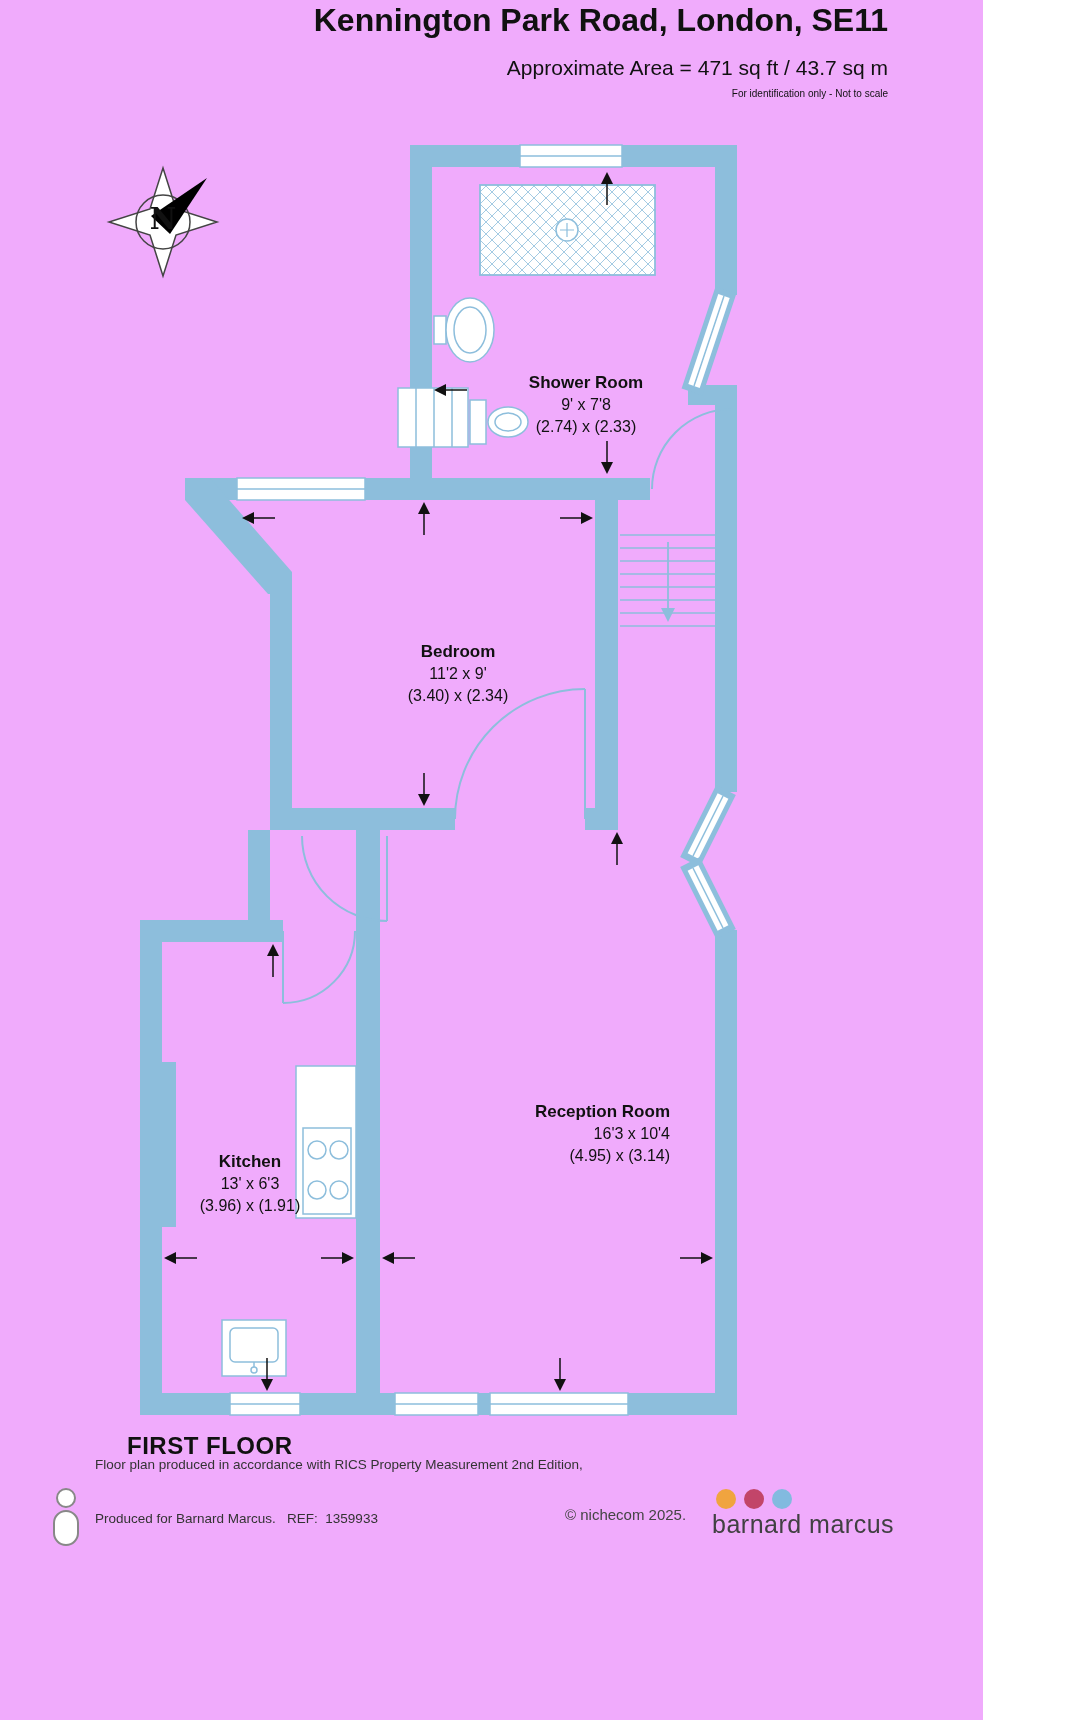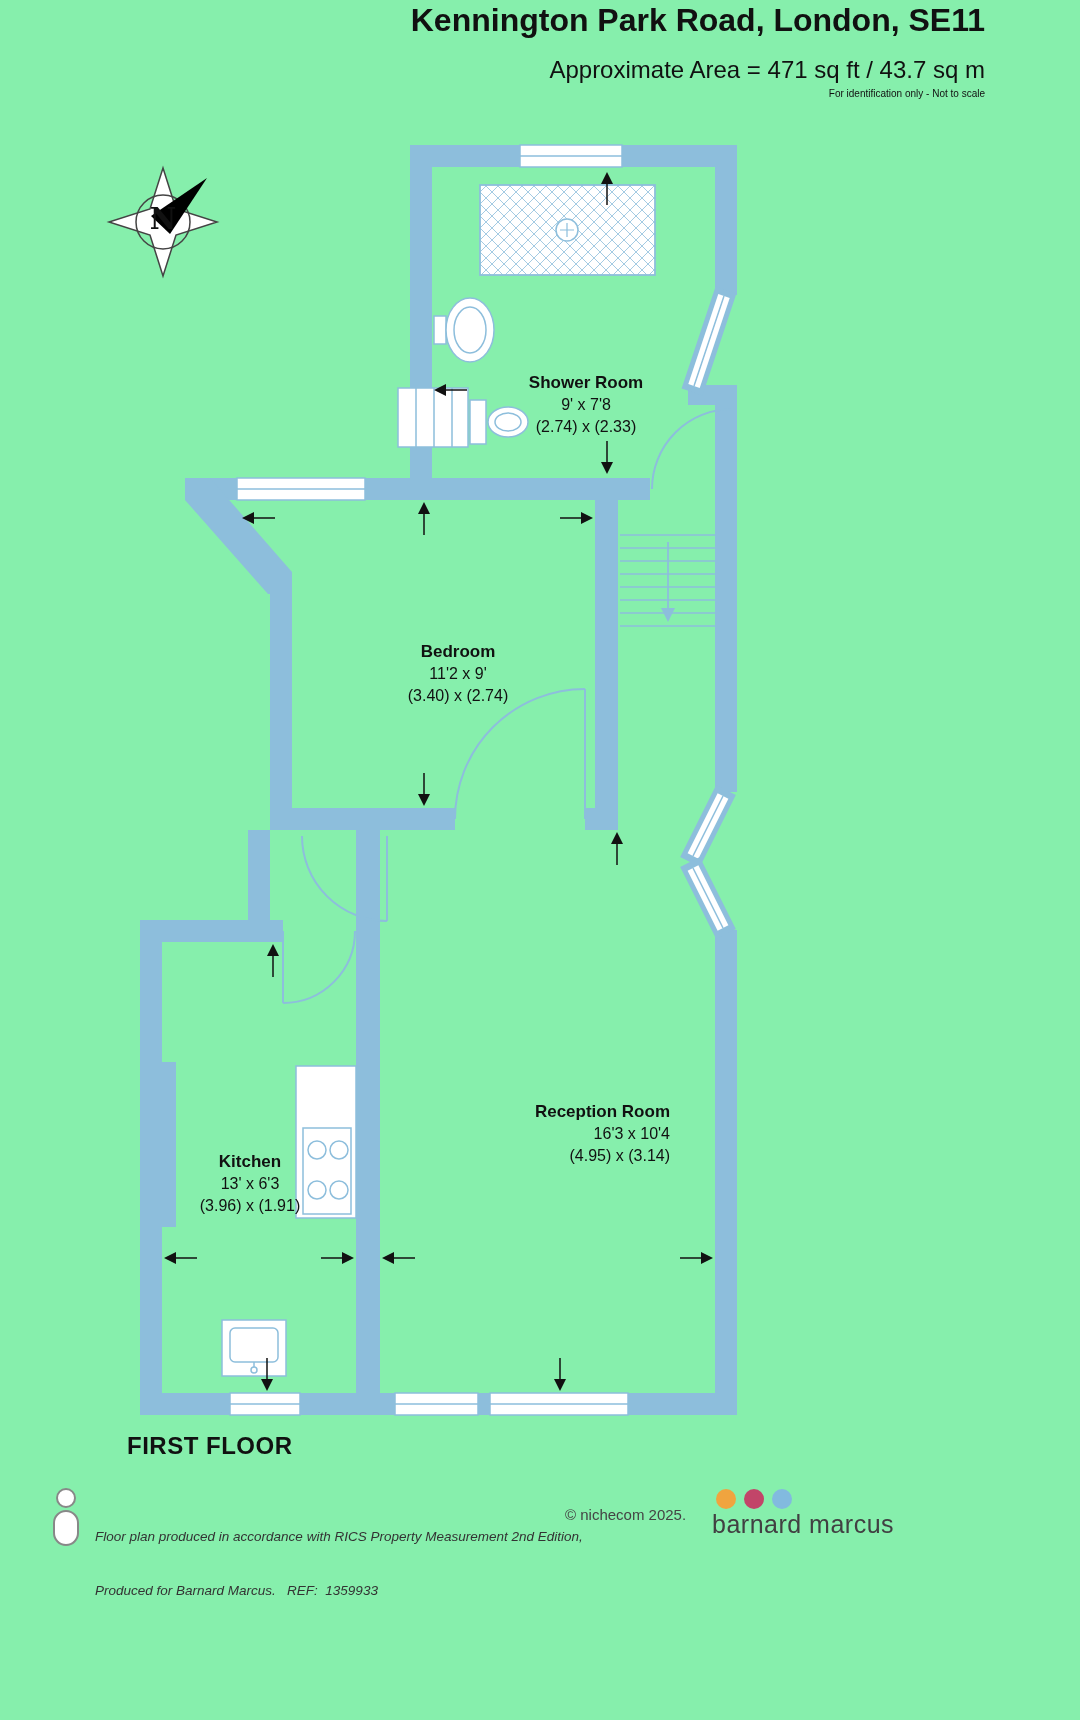--- a/index.html
+++ b/index.html
@@ -1,31 +1,31 @@
 <!DOCTYPE html>
 <html><head>
 <meta charset="utf-8">
 <style>
   html,body{margin:0;padding:0;background:#fff;}
-  #page{position:relative;width:1080px;height:1720px;background:#86efac;overflow:hidden;
+  #page{position:relative;width:983px;height:1720px;background:#f0abfc;overflow:hidden;
         font-family:"Liberation Sans",sans-serif;color:#111;}
   
   .hdr{position:absolute;right:95px;text-align:right;white-space:nowrap;}
   .hdr-title{top:2px;font-size:32px;font-weight:bold;}
-  .hdr-area{top:56px;font-size:24px;margin-left:10px;}
+  .hdr-area{top:56px;font-size:21px;margin-left:10px;}
   .hdr-disc{top:88px;font-size:10px;}
   
   .room-label{position:absolute;text-align:center;line-height:22px;color:#111;margin-top:36px;}
   .room-name{font-weight:bold;font-size:17px;}
   .room-dim{font-size:16px;}
   .floor-label{position:absolute;left:127px;top:1432px;font-size:24px;font-weight:bold;letter-spacing:.5px;}
   .compass-n{position:absolute;left:146px;top:202px;width:34px;text-align:center;
              font-family:"DejaVu Serif",serif;font-weight:bold;font-size:29px;color:#111;}
   
-  .ftr-text{position:absolute;left:95px;top:1492px;font-size:13.5px;line-height:18px;color:#333;white-space:pre-wrap;font-style:italic;}
+  .ftr-text{position:absolute;left:95px;top:1420px;font-size:13.5px;line-height:18px;color:#333;white-space:pre-wrap;}
   .ftr-copy{position:absolute;left:565px;top:1506px;font-size:15px;color:#444;}
   .brand-name{position:absolute;left:712px;top:1510px;font-size:25px;color:#414042;letter-spacing:.5px;}
   svg{position:absolute;left:0;top:0;}
 </style>
 </head>
 <body>
 
 <div id="page">
 
   <div class="hdr hdr-title">Kennington Park Road, London, SE11</div>
@@ -198,21 +198,21 @@
   <div class="compass-n">N</div>
 
   <div class="room-label" style="left:476px;top:336px;width:220px;">
     <div class="room-name">Shower Room</div>
     <div class="room-dim">9' x 7'8</div>
     <div class="room-dim">(2.74) x (2.33)</div>
   </div>
   <div class="room-label" style="left:348px;top:605px;width:220px;">
     <div class="room-name">Bedroom</div>
     <div class="room-dim">11'2 x 9'</div>
-    <div class="room-dim">(3.40) x (2.74)</div>
+    <div class="room-dim">(3.40) x (2.34)</div>
   </div>
   <div class="room-label" style="left:450px;top:1065px;width:220px;text-align:right;">
     <div class="room-name">Reception Room</div>
     <div class="room-dim">16'3 x 10'4</div>
     <div class="room-dim">(4.95) x (3.14)</div>
   </div>
   <div class="room-label" style="left:150px;top:1115px;width:200px;">
     <div class="room-name">Kitchen</div>
     <div class="room-dim">13' x 6'3</div>
     <div class="room-dim">(3.96) x (1.91)</div>

